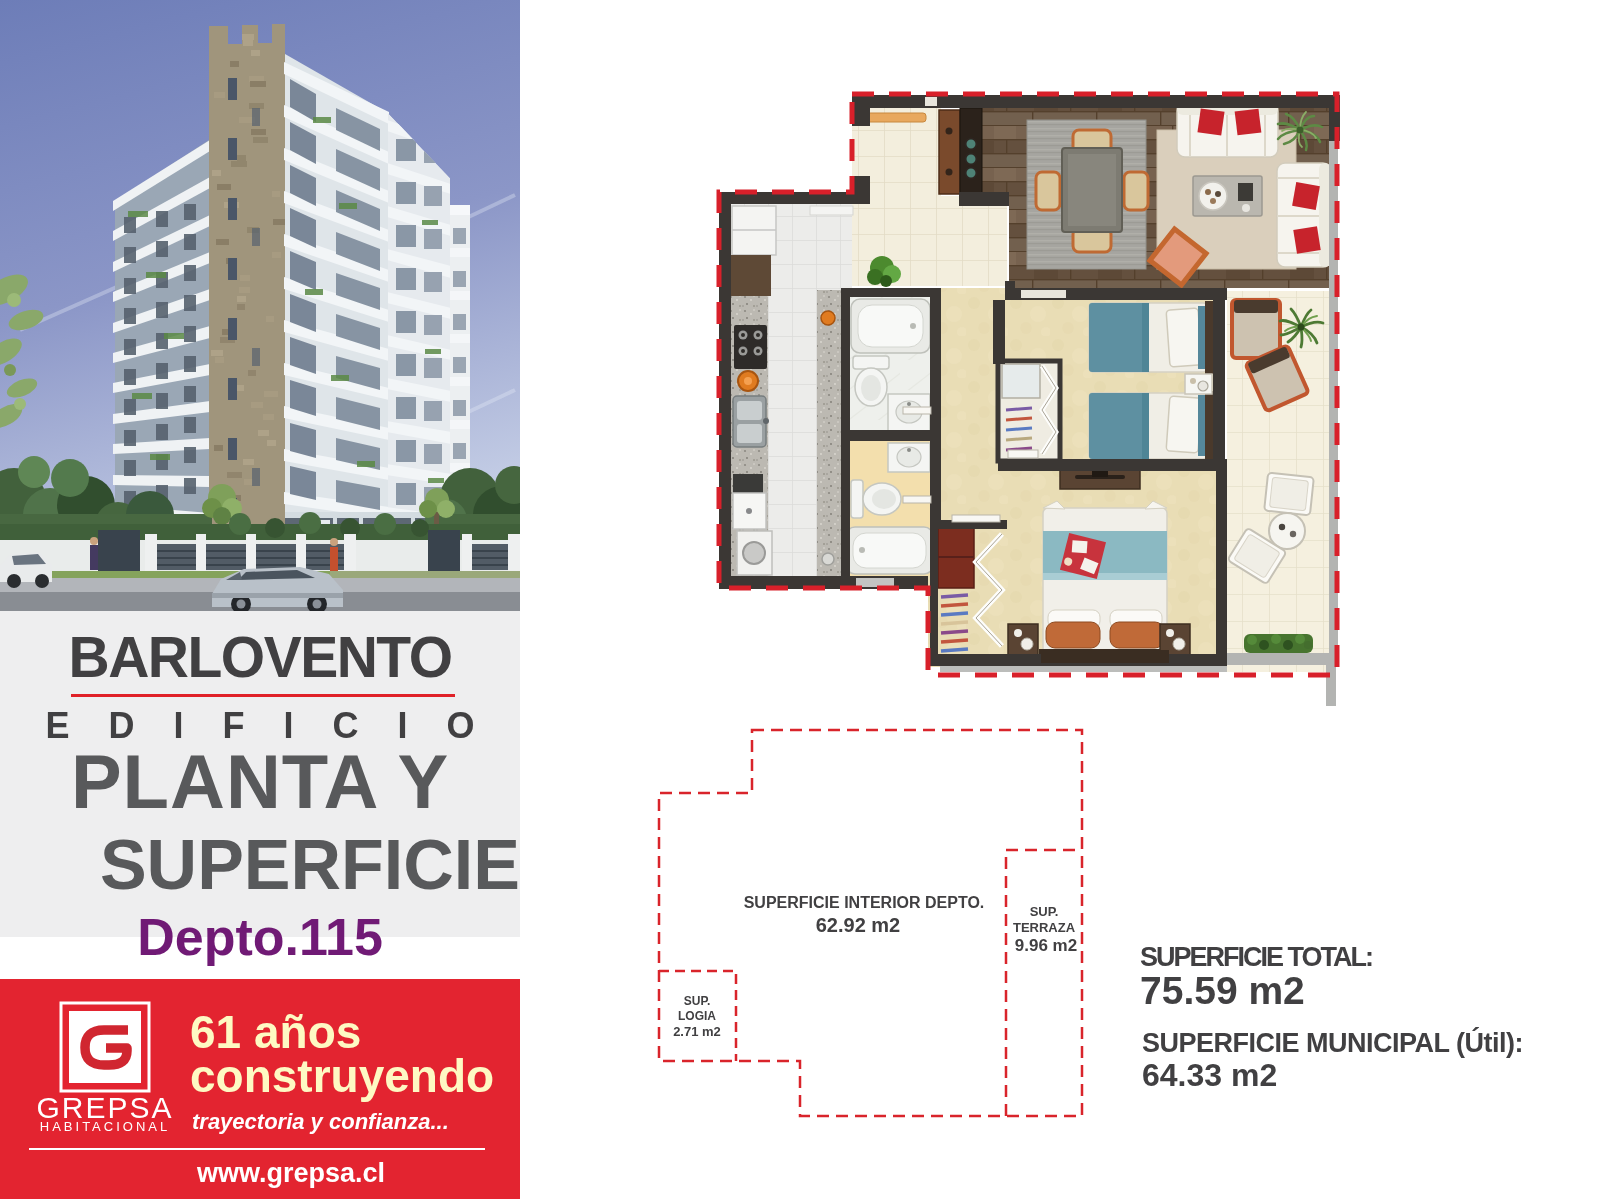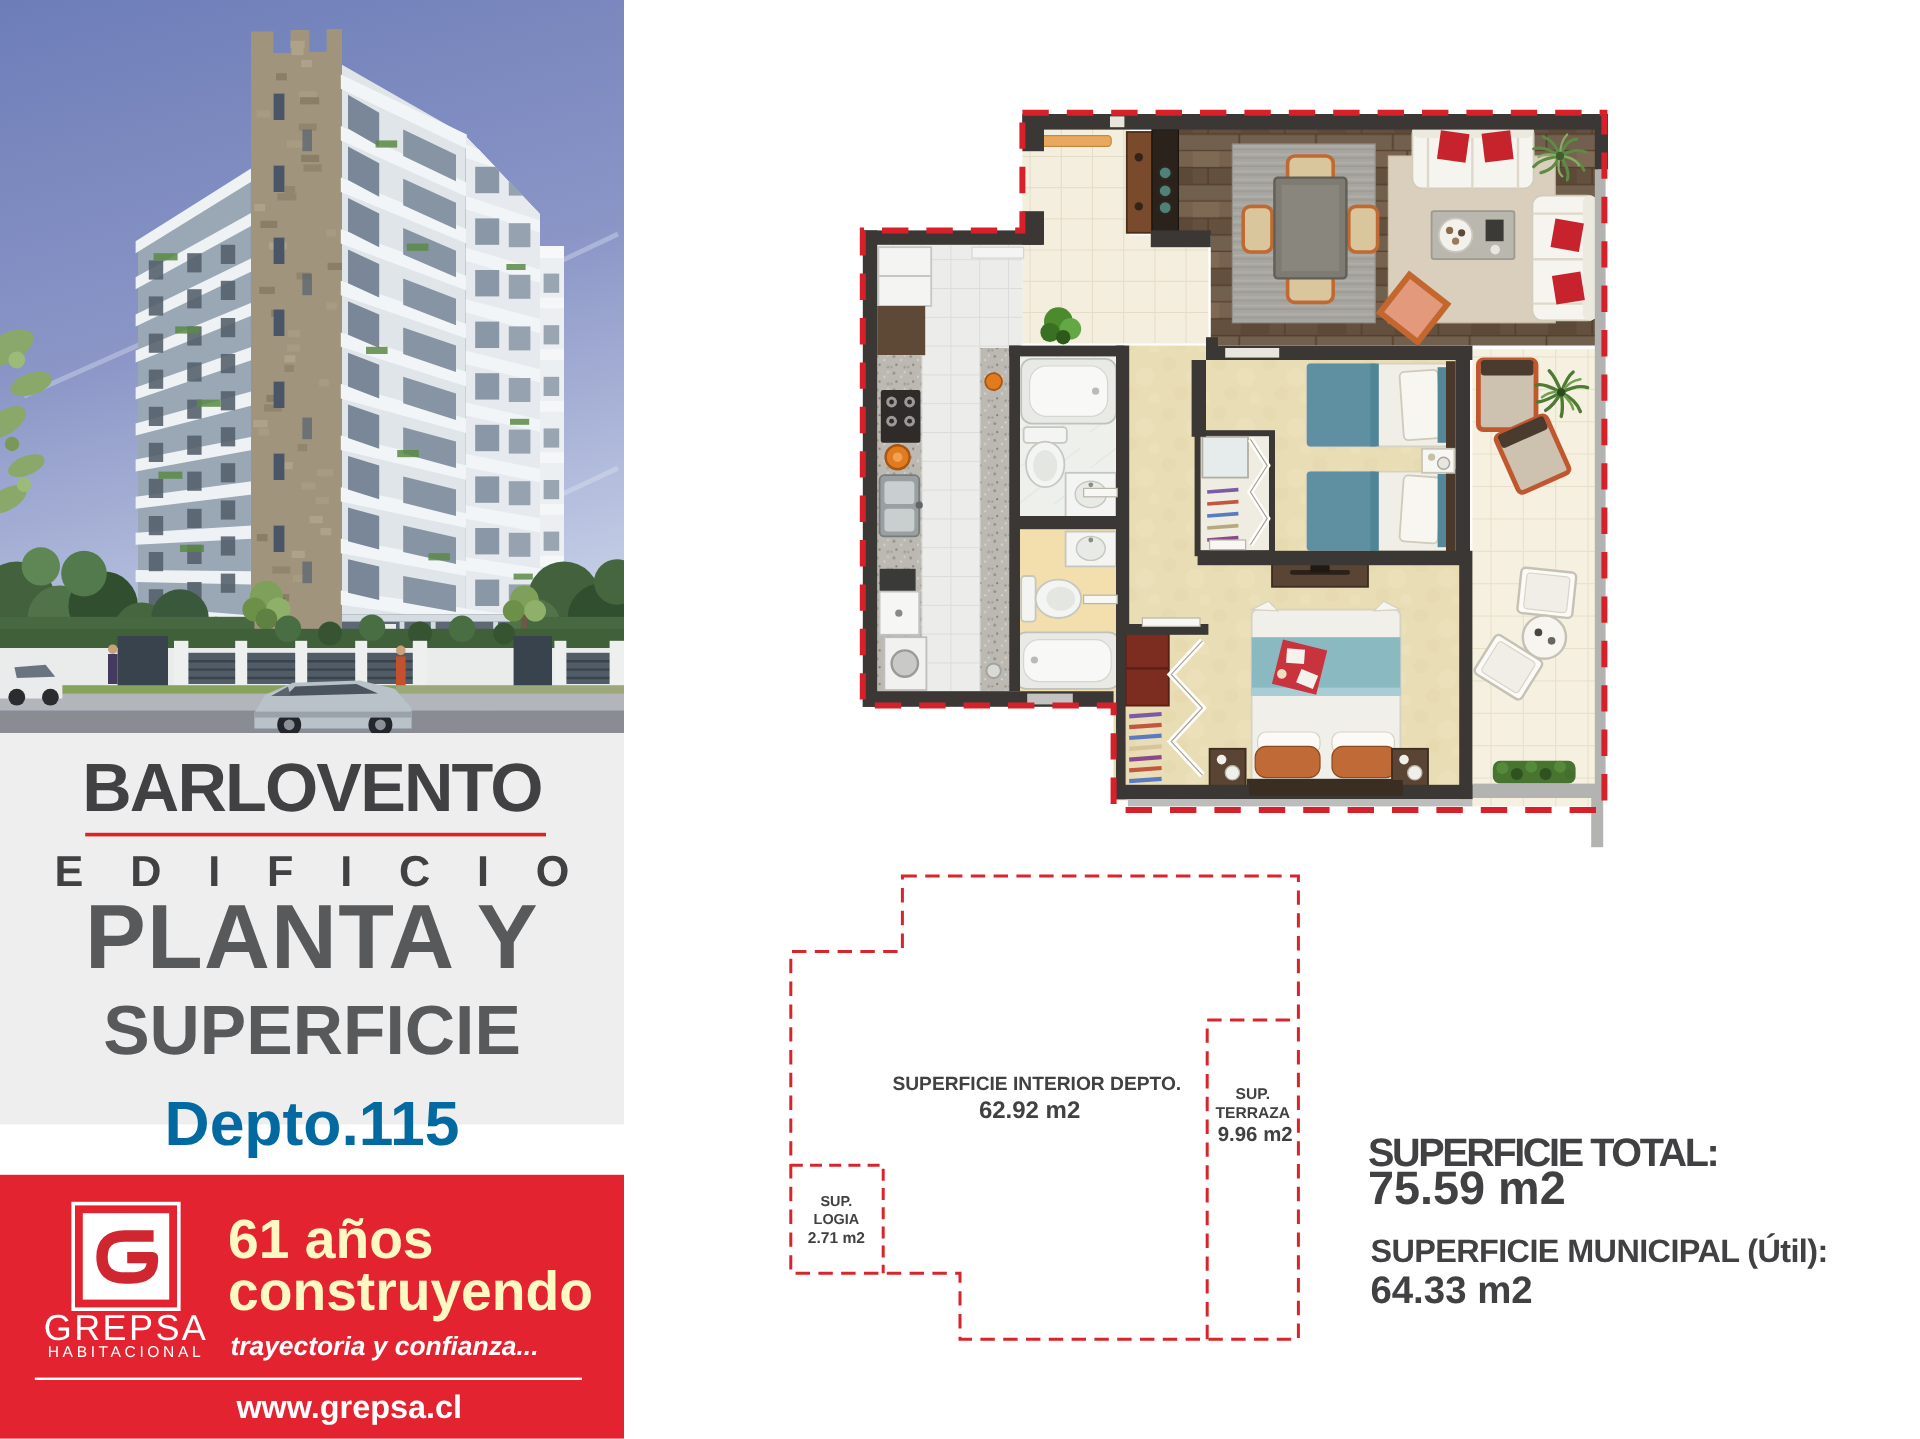--- a/index.html
+++ b/index.html
@@ -400,23 +400,23 @@
 <div class="abs" style="left:0;top:611px;width:520px;height:326px;background:#eeeeef;">
 
   <div class="abs" style="left:0;top:13px;width:520px;text-align:center;font-weight:bold;font-size:57px;color:#414042;letter-spacing:-1.5px;">BARLOVENTO</div>
 
   <div class="abs" style="left:71px;top:83px;width:384px;height:3px;background:#e02128;"></div>
 
   <div class="abs" style="left:0;top:94px;width:520px;text-align:center;font-weight:bold;font-size:36px;color:#414042;letter-spacing:39px;text-indent:39px;">EDIFICIO</div>
 
   <div class="abs" style="left:0;top:127px;width:520px;text-align:center;font-weight:bold;font-size:76px;color:#58595b;letter-spacing:1px;">PLANTA Y</div>
 
-  <div class="abs" style="left:0;top:214px;width:520px;text-align:center;font-weight:bold;font-size:58px;color:#58595b;">SUPERFICIE</div>
-
-  <div class="abs" style="left:0;top:296px;width:520px;text-align:center;font-weight:bold;font-size:52px;color:#0369a1;">Depto.115</div>
+  <div class="abs" style="left:0;top:214px;width:520px;text-align:right;font-weight:bold;font-size:70px;color:#58595b;">SUPERFICIE</div>
+
+  <div class="abs" style="left:0;top:296px;width:520px;text-align:center;font-weight:bold;font-size:52px;color:#701a75;">Depto.115</div>
 </div>
 
 <div class="abs" style="left:0;top:979px;width:520px;height:220px;background:#e32430;">
 
   <svg class="abs" style="left:58px;top:21px;" width="94" height="94" viewBox="0 0 94 94">
     <rect x="3" y="3" width="88" height="88" fill="none" stroke="#ffffff" stroke-width="3"></rect>
     <rect x="11" y="11" width="72" height="72" fill="#ffffff"></rect>
     <path d="M70,30 L46,30 Q27,30 27,47.5 Q27,65 46,65 L51,65 Q69,65 69,51 L69,48 L48,48" fill="none" stroke="#d02630" stroke-width="9.5" stroke-linecap="butt" stroke-linejoin="round"></path>
   </svg>
 
@@ -937,16 +937,16 @@
     <text x="1044" y="932" font-size="13">TERRAZA</text>
     <text x="1046" y="951" font-size="17">9.96 m2</text>
 
     <text x="697" y="1005" font-size="12">SUP.</text>
     <text x="697" y="1020" font-size="12">LOGIA</text>
     <text x="697" y="1036" font-size="13">2.71 m2</text>
   </g>
 </svg>
 </div>
 
-<div class="abs" style="left:1140px;top:944px;color:#414042;font-weight:bold;font-size:33px;letter-spacing:-2px;line-height:1;">SUPERFICIE TOTAL:</div>
+<div class="abs" style="left:1140px;top:944px;color:#414042;font-weight:bold;font-size:27px;letter-spacing:-2px;line-height:1;">SUPERFICIE TOTAL:</div>
 <div class="abs" style="left:1140px;top:971px;color:#414042;font-weight:bold;font-size:39px;line-height:1;">75.59 m2</div>
 <div class="abs" style="left:1142px;top:1030px;color:#414042;font-weight:bold;font-size:27px;letter-spacing:-0.5px;line-height:1;">SUPERFICIE MUNICIPAL (Útil):</div>
 <div class="abs" style="left:1142px;top:1059px;color:#414042;font-weight:bold;font-size:32px;line-height:1;">64.33 m2</div>
 
 </body></html>

